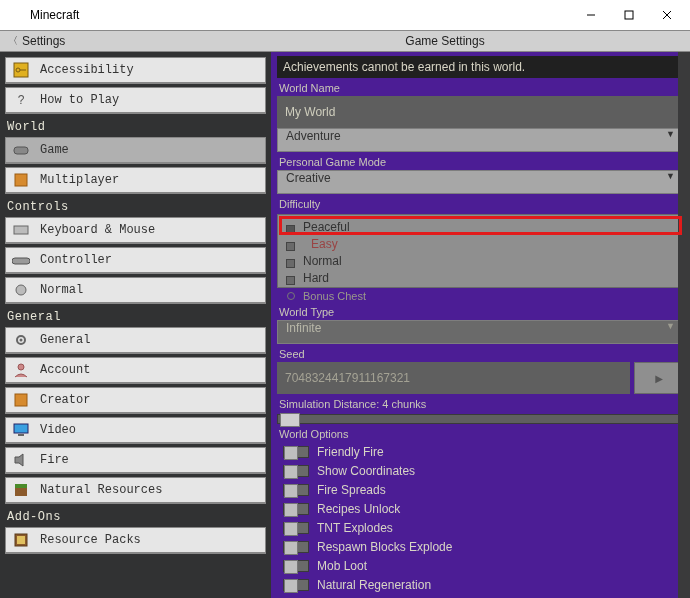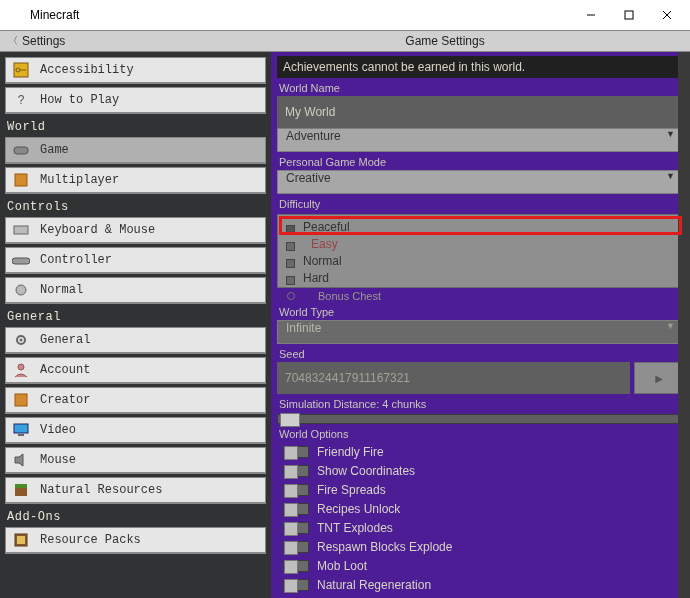--- a/index.html
+++ b/index.html
@@ -42,21 +42,21 @@
   .toggle { width: 26px; height: 12px; background: #6a6a6a; border: 1px solid #3a3a3a; position: relative; }
   .toggle::after { content:""; position:absolute; left:0; top:-1px; width:12px; height:12px; background:#bfbfbf; border:1px solid #777; }
 
   .diffbox { background: #8f8f8f; border: 1px solid #6a6a6a; margin-top: 2px; padding: 2px; }
   .diff-opt { height: 17px; display: flex; align-items: flex-end; gap: 8px; padding-left: 6px; font-size: 12px; color: #333; cursor: pointer; }
   .diff-opt .radio { width: 9px; height: 9px; background: #6a6a6a; border: 1px solid #444; }
   .diff-opt.sel { outline: 3px solid #e21b1b; outline-offset: -2px; position: relative; z-index: 2; }
   .diff-opt.sel .radio { background:#555; }
   .diff-opt.easy { color: #944; gap: 16px; }
 
-  .bonus { color: #9a988b; font-size: 11px; display:flex; align-items:center; gap:23px; padding-left:10px; margin-top:2px; }
+  .bonus { color: #9a988b; font-size: 11px; display:flex; align-items:center; gap:8px; padding-left:10px; margin-top:2px; }
   .bonus .r { width:8px;height:8px;border:1px solid #777;border-radius:50%; }
 
   .scrollbar { position: absolute; right: 0; top: 0; bottom: 0; width: 12px; background: #3a3a3b; }
 
   .svgicon { width:18px; height:18px; }
 </style>
 </head>
 <body>
 
 <div class="titlebar">
@@ -185,21 +185,21 @@
           </svg>
         </span>
       <span class="label">Video</span>
     </div>
     <div class="item">
       <span class="icon">
           <svg class="svgicon" viewBox="0 0 18 18">
             <polygon points="3,6 7,6 11,3 11,15 7,12 3,12" fill="#888" stroke="#555"></polygon>
           </svg>
         </span>
-      <span class="label">Mouse</span>
+      <span class="label">Fire</span>
     </div>
     <div class="item">
       <span class="icon">
           <svg class="svgicon" viewBox="0 0 18 18">
             <rect x="3" y="3" width="12" height="4" fill="#4a8b2a"></rect>
             <rect x="3" y="7" width="12" height="8" fill="#8b5a2b"></rect>
           </svg>
         </span>
       <span class="label">Natural Resources</span>
     </div>

